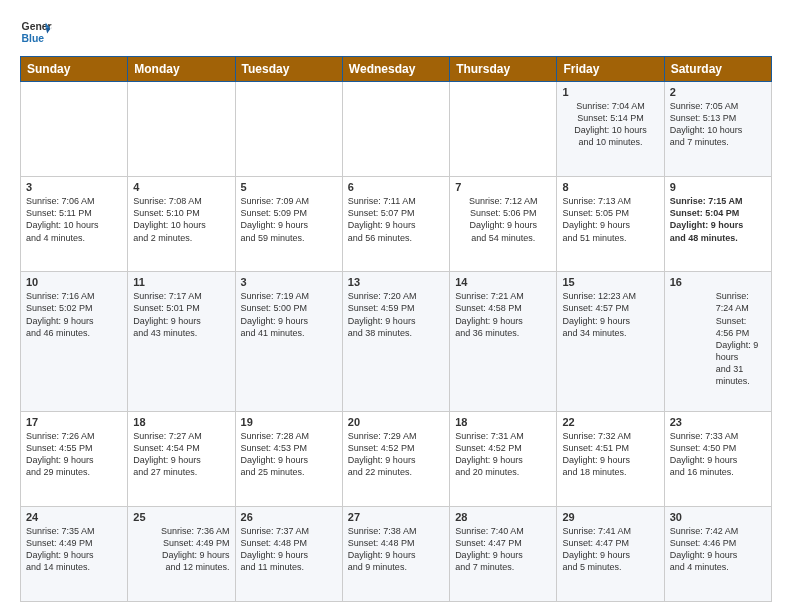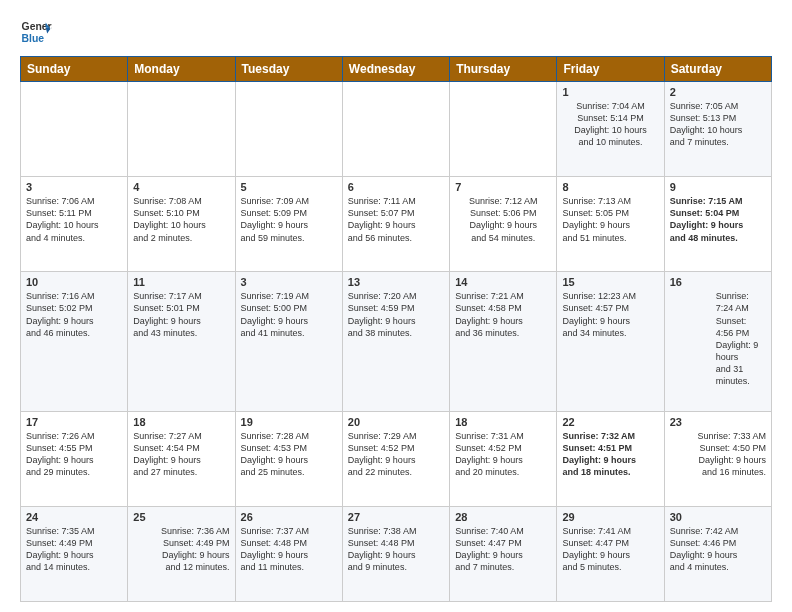--- a/index.html
+++ b/index.html
@@ -277,28 +277,28 @@
           </td>
           <td>
             <span class="day-num">18</span>
             <div class="day-info" style="white-space: pre-line;">Sunrise: 7:31 AM
 Sunset: 4:52 PM
 Daylight: 9 hours
 and 20 minutes.</div>
           </td>
           <td>
             <span class="day-num">22</span>
-            <div class="day-info" style="white-space: pre-line; font-weight: bold;">Sunrise: 7:32 AM
+            <div class="day-info" style="white-space: pre-line;">Sunrise: 7:32 AM
 Sunset: 4:51 PM
 Daylight: 9 hours
 and 18 minutes.</div>
           </td>
           <td>
             <span class="day-num">23</span>
-            <div class="day-info" style="white-space: pre-line; text-align: right;">Sunrise: 7:33 AM
+            <div class="day-info" style="white-space: pre-line;">Sunrise: 7:33 AM
 Sunset: 4:50 PM
 Daylight: 9 hours
 and 16 minutes.</div>
           </td>
         </tr>
         <tr>
           <td>
             <span class="day-num">24</span>
             <div class="day-info" style="white-space: pre-line;">Sunrise: 7:35 AM
 Sunset: 4:49 PM

